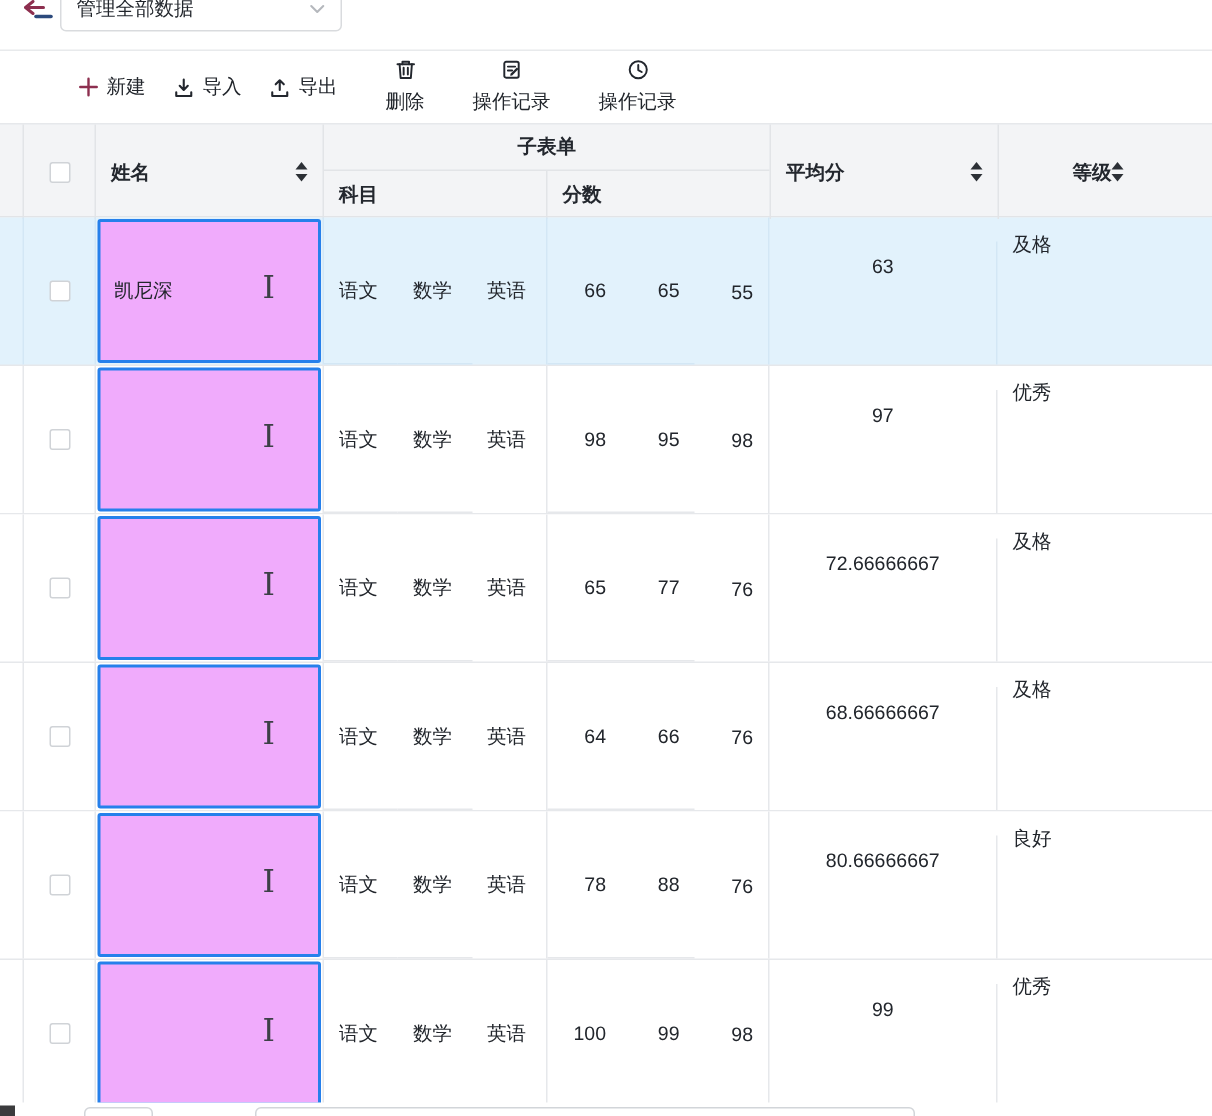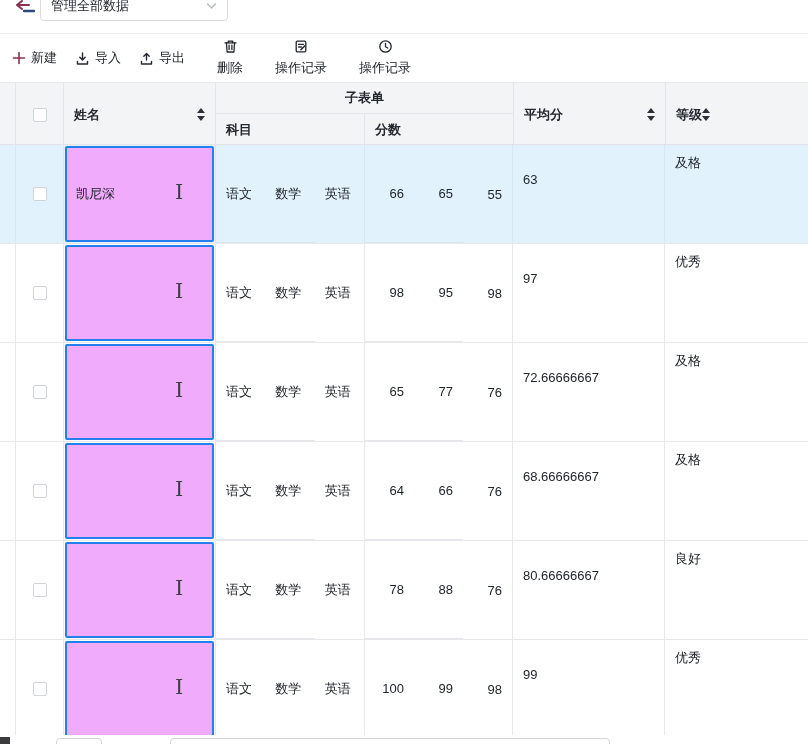--- a/index.html
+++ b/index.html
@@ -19,58 +19,58 @@
   
   .topbar{position:relative;height:34px;border-bottom:1px solid #e8eaec;overflow:hidden;font-family:Liberation Serif, serif;}
   .collapse-btn{position:absolute;left:16px;top:0;width:20px;height:16px;cursor:pointer;}
   .view-select{position:absolute;left:40px;top:-9px;width:188px;height:30px;
     border:1px solid #d9dbde;border-radius:4px;background:#fff;
     display:flex;align-items:center;justify-content:space-between;
     padding:0 10px;font-size:13px;cursor:pointer;}
   .view-select .chev{display:flex;align-items:center;}
 
   
-  .toolbar{height:48px;display:flex;align-items:center;padding-left:12px;gap:18px;}
+  .toolbar{height:48px;display:flex;align-items:center;padding-left:12px;gap:18px;margin-left:40px;}
   .tbtn{display:flex;align-items:center;gap:5px;font-size:13px;color:var(--ink);cursor:pointer;white-space:nowrap;}
   .tbtn svg{display:block;}
   .sp{margin-left:14px;flex-direction:column;}
 
   
   .grid-cols{display:grid;grid-template-columns:16px 48px 152px 149px 148px 152px minmax(143px,1fr);}
   .table{width:808px;}
   .thead{grid-template-rows:31px 32px;height:63px;background:var(--header-bg);
     border-top:1px solid var(--line);border-bottom:1px solid #e2e4e7;
     font-size:13px;font-weight:700;color:#23272e;}
   .th{display:flex;align-items:center;padding:0 10px;}
   .th-gutter{grid-row:1/3;grid-column:1;border-right:1px solid #e2e4e7;padding:0;}
   .th-check{grid-row:1/3;grid-column:2;justify-content:center;border-right:1px solid #e2e4e7;padding:0;}
   .th-name{grid-row:1/3;grid-column:3;justify-content:space-between;border-right:1px solid #e2e4e7;}
   .th-subform{grid-row:1;grid-column:4/6;justify-content:center;border-bottom:1px solid #e2e4e7;}
   .th-subject{grid-row:2;grid-column:4;border-right:1px solid #e2e4e7;}
   .th-score{grid-row:2;grid-column:5;}
   .th-avg{grid-row:1/3;grid-column:6;justify-content:space-between;border-left:1px solid #e2e4e7;}
-  .th-grade{grid-row:1/3;grid-column:7;justify-content:flex-start;border-left:1px solid #e2e4e7;padding-right:20px;}
+  .th-grade{grid-row:1/3;grid-column:7;justify-content:center;border-left:1px solid #e2e4e7;padding-right:20px;}
 
   .sort{display:flex;flex-direction:column;gap:3px;cursor:pointer;}
   .sort i{display:block;width:0;height:0;border-left:4px solid transparent;border-right:4px solid transparent;}
   .sort .up{border-bottom:5px solid #2c3036;}
   .sort .dn{border-top:5px solid #2c3036;}
 
   .checkbox{width:14px;height:14px;border:1px solid #d0d3d7;border-radius:2px;background:#fff;display:inline-block;cursor:pointer;}
 
   .record{height:99px;border-bottom:1px solid var(--line);font-size:13px;background:#fff;}
   .record .cell{border-right:1px solid var(--line);}
   .cell.gutter{border-right:1px solid var(--line);}
   .cell.check{display:flex;align-items:center;justify-content:center;}
   .cell.name{position:relative;display:flex;align-items:flex-start;padding:10px;}
   .cell.subcol{display:flex;flex-direction:row;padding:0;}
   .sub-cell{flex:1;display:flex;align-items:center;padding:0 10px;border-bottom:1px solid var(--line);cursor:default;}
   .sub-cell:last-child{border-bottom:none;}
   .sub-cell.score{justify-content:flex-end;}
-  .cell.avg{display:flex;align-items:flex-start;justify-content:flex-start;padding:27px 10px 0 10px;}
+  .cell.avg{display:flex;align-items:flex-start;justify-content:center;padding:9px 10px 0 10px;margin-top:16px;}
   .cell.grade{display:flex;align-items:flex-start;padding:9px 10px 0 10px;border-right:none;}
 
   .record.selected{background:var(--sel-bg);}
   .record.selected .cell,.record.selected .sub-cell{border-color:var(--line-sel);}
 
   
   .name-editor{position:absolute;top:1px;left:1px;right:1px;bottom:1px;
     background:#f0abfc;border:2px solid var(--focus);border-radius:2px;
     display:flex;align-items:flex-start;}
   .name-input{flex:1;height:100%;border:none;outline:none;background:transparent;

